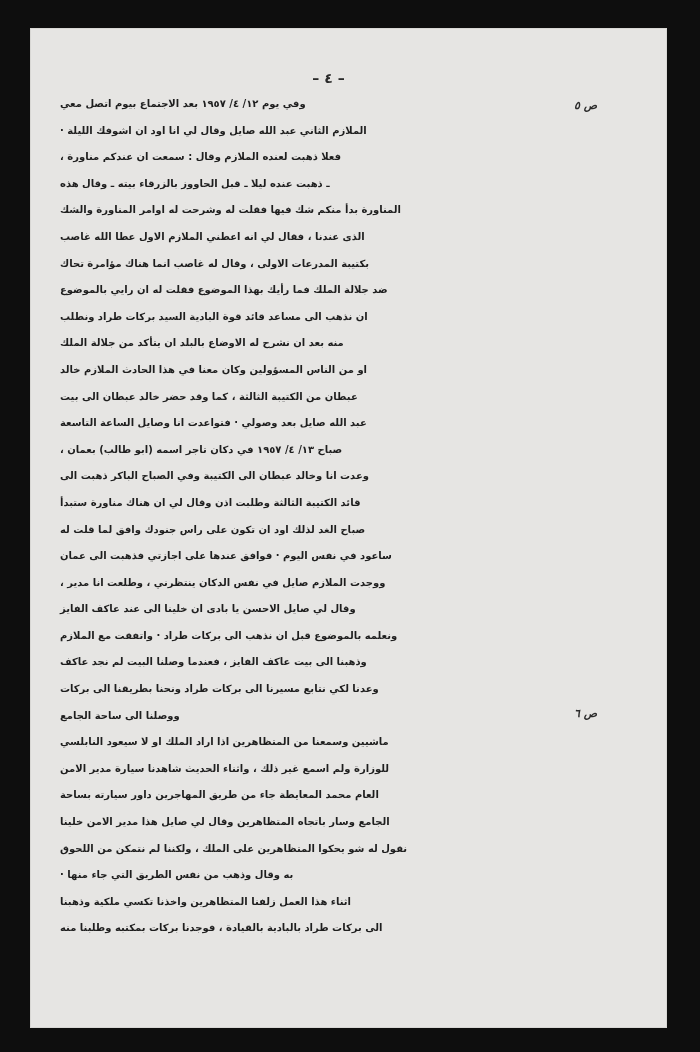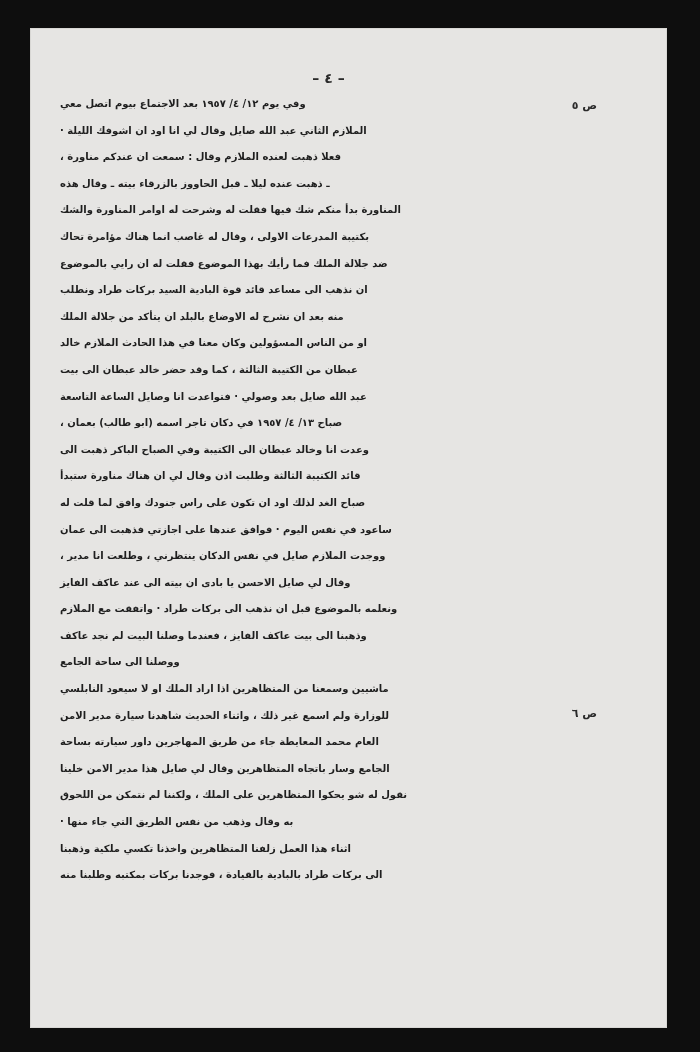--- a/index.html
+++ b/index.html
@@ -59,53 +59,56 @@
   .line.center-first {
     padding-right: 52px;
   }
   .margin-note {
     position: absolute;
     right: 70px;
     direction: rtl;
     font-size: 11px;
     font-weight: bold;
     color: #2a2a2a;
+    font-style: italic;
   }
 </style>
 </head>
 <body>
 
 <div class="page">
   <div class="page-number">– ٤ –</div>
 
   <div class="margin-note" style="top:71px;">ص ٥</div>
   <div class="margin-note" style="top:679px;text-align:right;">ص ٦</div>
 
   <div class="body-text">
     <div class="line center-first">وفي يوم ١٢/ ٤/ ١٩٥٧ بعد الاجتماع بيوم اتصل معي</div>
     <div class="line">الملازم الثاني عبد الله صايل وقال لي انا اود ان اشوفك الليلة ·</div>
     <div class="line indent">فعلا ذهبت لعنده الملازم وقال : سمعت ان عندكم مناورة ،</div>
     <div class="line">ـ ذهبت عنده ليلا ـ قبل الحاووز بالزرقاء بيته ـ وقال هذه</div>
     <div class="line">المناورة بدأ منكم شك فيها فقلت له وشرحت له اوامر المناورة والشك</div>
+    <div class="line">الذى عندنا ، فقال لي انه اعطني الملازم الاول عطا الله غاصب</div>
     <div class="line">بكتيبة المدرعات الاولى ، وقال له غاصب انما هناك مؤامرة تحاك</div>
     <div class="line">ضد جلالة الملك فما رأيك بهذا الموضوع فقلت له ان رايي بالموضوع</div>
     <div class="line">ان نذهب الى مساعد قائد قوة البادية السيد بركات طراد ونطلب</div>
     <div class="line">منه بعد ان نشرح له الاوضاع بالبلد ان يتأكد من جلالة الملك</div>
     <div class="line">او من الناس المسؤولين وكان معنا في هذا الحادث الملازم خالد</div>
     <div class="line">عبطان من الكتيبة الثالثة ، كما وقد حضر خالد عبطان الى بيت</div>
     <div class="line">عبد الله صايل بعد وصولي · فتواعدت انا وصايل الساعة التاسعة</div>
     <div class="line">صباح ١٣/ ٤/ ١٩٥٧ في دكان تاجر اسمه (ابو طالب) بعمان ،</div>
     <div class="line">وعدت انا وخالد عبطان الى الكتيبة وفي الصباح الباكر ذهبت الى</div>
     <div class="line">قائد الكتيبة الثالثة وطلبت اذن وقال لي ان هناك مناورة ستبدأ</div>
     <div class="line">صباح الغد لذلك اود ان تكون على راس جنودك وافق لما قلت له</div>
     <div class="line">ساعود في نفس اليوم · فوافق عندها على اجازتي فذهبت الى عمان</div>
     <div class="line">ووجدت الملازم صايل في نفس الدكان ينتظرني ، وطلعت انا مدير ،</div>
-    <div class="line">وقال لي صايل الاحسن يا بادى ان بيته الى عند عاكف الفايز</div>
+    <div class="line">وقال لي صايل الاحسن يا بادى ان خلينا الى عند عاكف الفايز</div>
     <div class="line">ونعلمه بالموضوع قبل ان نذهب الى بركات طراد · واتفقت مع الملازم</div>
     <div class="line">وذهبنا الى بيت عاكف الفايز ، فعندما وصلنا البيت لم نجد عاكف</div>
+    <div class="line">وعدنا لكي نتابع مسيرنا الى بركات طراد ونحنا بطريقنا الى بركات</div>
     <div class="line">ووصلنا الى ساحة الجامع</div>
     <div class="line">ماشيين وسمعنا من المتظاهرين اذا اراد الملك او لا سيعود النابلسي</div>
     <div class="line">للوزارة ولم اسمع غير ذلك ، واثناء الحديث شاهدنا سيارة مدير الامن</div>
     <div class="line">العام محمد المعايطة جاء من طريق المهاجرين داور سيارته بساحة</div>
     <div class="line">الجامع وسار باتجاه المتظاهرين وقال لي صايل هذا مدير الامن خلينا</div>
     <div class="line">نقول له شو يحكوا المتظاهرين على الملك ، ولكننا لم نتمكن من اللحوق</div>
     <div class="line">به وقال وذهب من نفس الطريق التي جاء منها ·</div>
     <div class="line indent">اثناء هذا العمل زلفنا المتظاهرين واخذنا تكسي ملكية وذهبنا</div>
     <div class="line">الى بركات طراد بالبادية بالقيادة ، فوجدنا بركات بمكتبه وطلبنا منه</div>
   </div>

